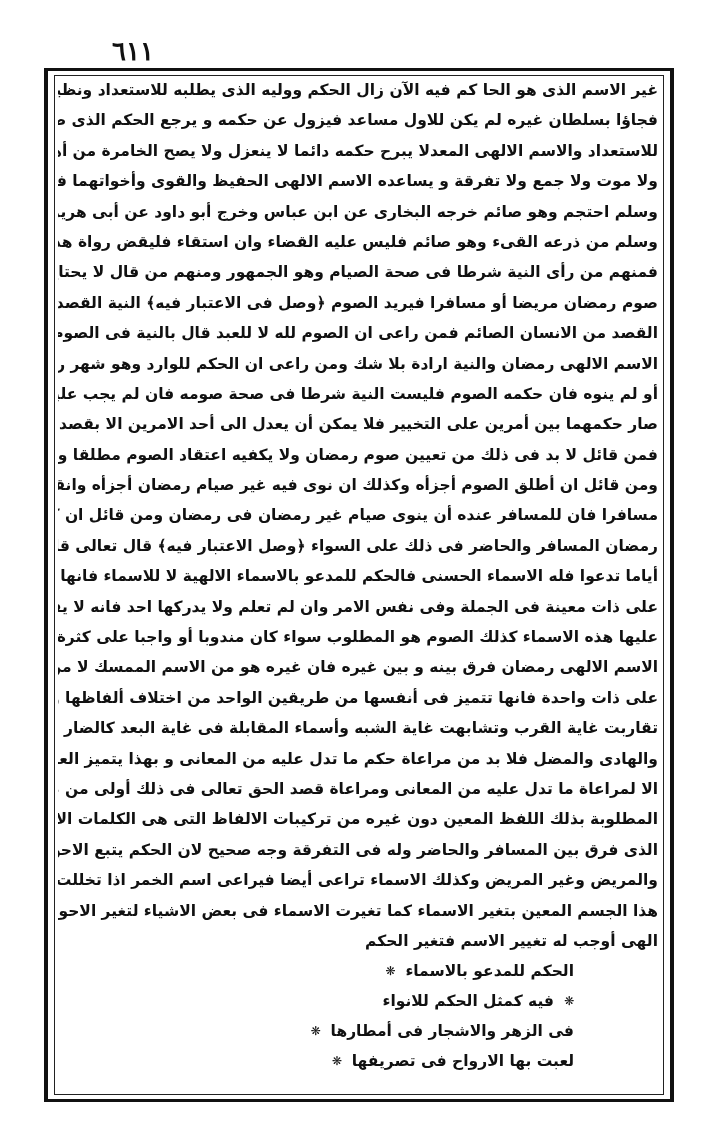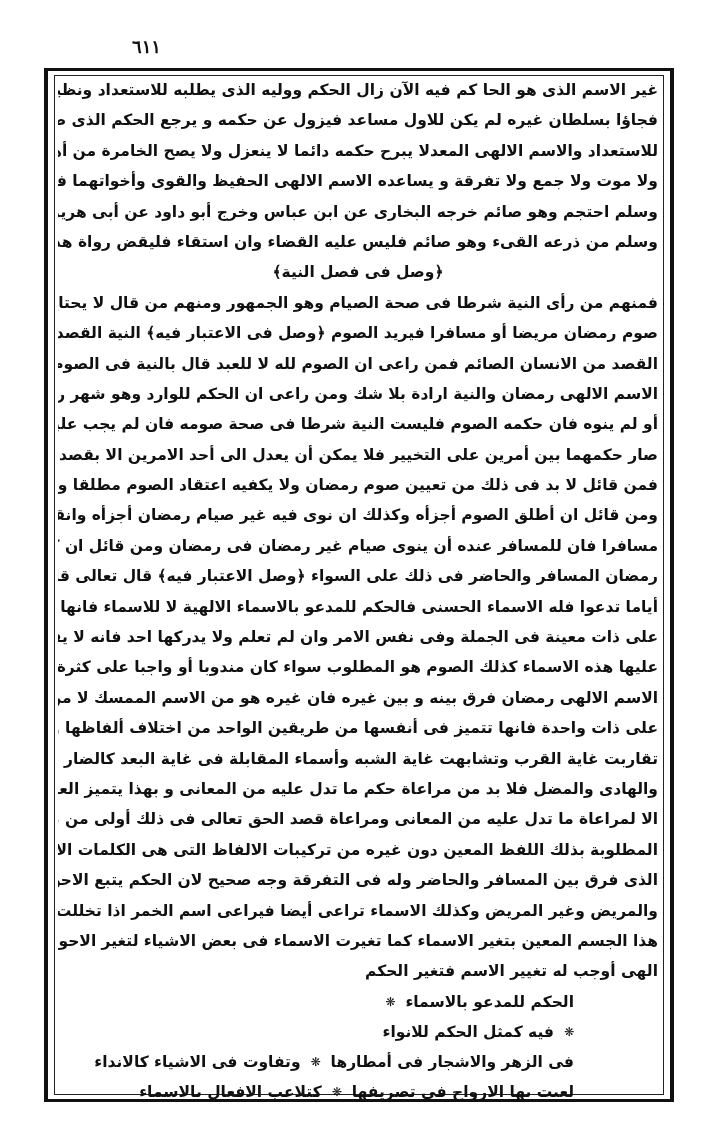--- a/index.html
+++ b/index.html
@@ -1,22 +1,22 @@
 <!DOCTYPE html>
 <html lang="ar"><head>
   <meta charset="utf-8">
   <style>
     html, body { margin: 0; padding: 0; background: #ffffff; }
     body {
       width: 720px; height: 1143px; position: relative; overflow: hidden;
       font-family: "DejaVu Sans", sans-serif; color: #111;
     }
     .page-number {
-      position: absolute; left: 132px; top: 36px;
-      font-family: Liberation Sans, sans-serif; font-size: 18px; font-weight: bold;
+      position: absolute; left: 112px; top: 36px;
+      font-family: Liberation Sans, sans-serif; font-size: 26px; font-weight: bold;
       letter-spacing: 1px; color: #111;
     }
     .frame-outer {
       position: absolute; left: 44px; top: 68px; width: 630px; height: 1034px;
       border-top: 3px solid #111; border-bottom: 3px solid #111;
       border-left: 4px solid #111; border-right: 4px solid #111;
       box-sizing: border-box;
     }
     .frame-inner {
       position: absolute; left: 6px; top: 4px; right: 6px; bottom: 4px;
@@ -50,21 +50,20 @@
 
 <div class="frame-outer">
   <div class="frame-inner"></div>
   <div class="text-block">
     <div class="line">غير الاسم الذى هو الحا كم فيه الآن زال الحكم ووليه الذى يطلبه للاستعداد ونظيره اذا خامر أهل بلد على سلطانهم</div>
     <div class="line">فجاؤا بسلطان غيره لم يكن للاول مساعد فيزول عن حكمه و يرجع الحكم الذى طلبه الاستعداد فالحكم أبدا انما هو</div>
     <div class="line">للاستعداد والاسم الالهى المعدلا يبرح حكمه دائما لا ينعزل ولا يصح الخامرة من أهل البلد عليه فهو لا يفارقه فى حياة</div>
     <div class="line">ولا موت ولا جمع ولا تفرقة و يساعده الاسم الالهى الحفيظ والقوى وأخواتهما فاعلم ذلك  ثبت أن النبى صلى الله عليه</div>
     <div class="line">وسلم احتجم وهو صائم خرجه البخارى عن ابن عباس وخرج أبو داود عن أبى هريرة قال قال رسول الله صلى الله عليه</div>
     <div class="line">وسلم من ذرعه القىء وهو صائم فليس عليه القضاء وان استقاء فليقض رواة هذا الحديث كلهم ثقات</div>
-    <div class="line heading">﴿وصل فى فصل النية﴾</div>
     <div class="line">فمنهم من رأى النية شرطا فى صحة الصيام وهو الجمهور  ومنهم من قال لا يحتاج رمضان الى نية الا أن يكون الذى يدركه</div>
     <div class="line">صوم رمضان مريضا أو مسافرا فيريد الصوم  ﴿وصل فى الاعتبار فيه﴾  النية القصد وشهر رمضان لا يأتى بحكم</div>
     <div class="line">القصد من الانسان الصائم فمن راعى ان الصوم لله لا للعبد  قال بالنية فى الصوم فانه ما جاء شهر رمضان الا بارادة الحق من</div>
     <div class="line">الاسم الالهى رمضان والنية ارادة بلا شك ومن راعى ان الحكم للوارد وهو شهر رمضان  فسواء نواه الصائم الانسانى</div>
     <div class="line">أو لم ينوه فان حكمه الصوم فليست النية شرطا فى صحة صومه فان لم يجب عليه وخيره مع كونه ورد كالمريض والمسافر</div>
     <div class="line">صار حكمهما بين أمرين على التخيير فلا يمكن أن يعدل الى أحد الامرين الا بقصد منه وهو النية</div>
     <div class="line">فمن قائل لا بد فى ذلك من تعيين صوم رمضان ولا يكفيه اعتقاد الصوم مطلقا ولا اعتقاد صوم معين غير صوم رمضان</div>
     <div class="line">ومن قائل ان أطلق الصوم أجزأه  وكذلك ان نوى فيه غير صيام رمضان أجزأه وانقلب الى صيام رمضان الا أن يكون</div>
     <div class="line">مسافرا فان للمسافر عنده أن ينوى صيام غير رمضان فى رمضان  ومن قائل ان كل صوم نوى فى رمضان انقلب الى</div>
     <div class="line">رمضان المسافر والحاضر فى ذلك على السواء  ﴿وصل الاعتبار فيه﴾  قال تعالى  قل ادعوا الله أو ادعوا الرحمن</div>
@@ -87,22 +86,20 @@
         <span class="hemi">الحكم للمدعو بالاسماء</span>
         <span class="star">❋</span>
       </div>
       <div class="verse">
         <span class="star">❋</span>
         <span class="hemi">فيه كمثل الحكم للانواء</span>
       </div>
       <div class="verse">
         <span class="hemi">فى الزهر والاشجار فى أمطارها</span>
         <span class="star">❋</span>
-        <span class="hemi">وتفاوت فى الاشياء كالانداء</span>
       </div>
       <div class="verse">
         <span class="hemi">لعبت بها الارواح فى تصريفها</span>
         <span class="star">❋</span>
-        <span class="hemi">كتلاعب الافعال بالاسماء</span>
       </div>
     </div>
   </div>
 </div>
 
 </body></html>

